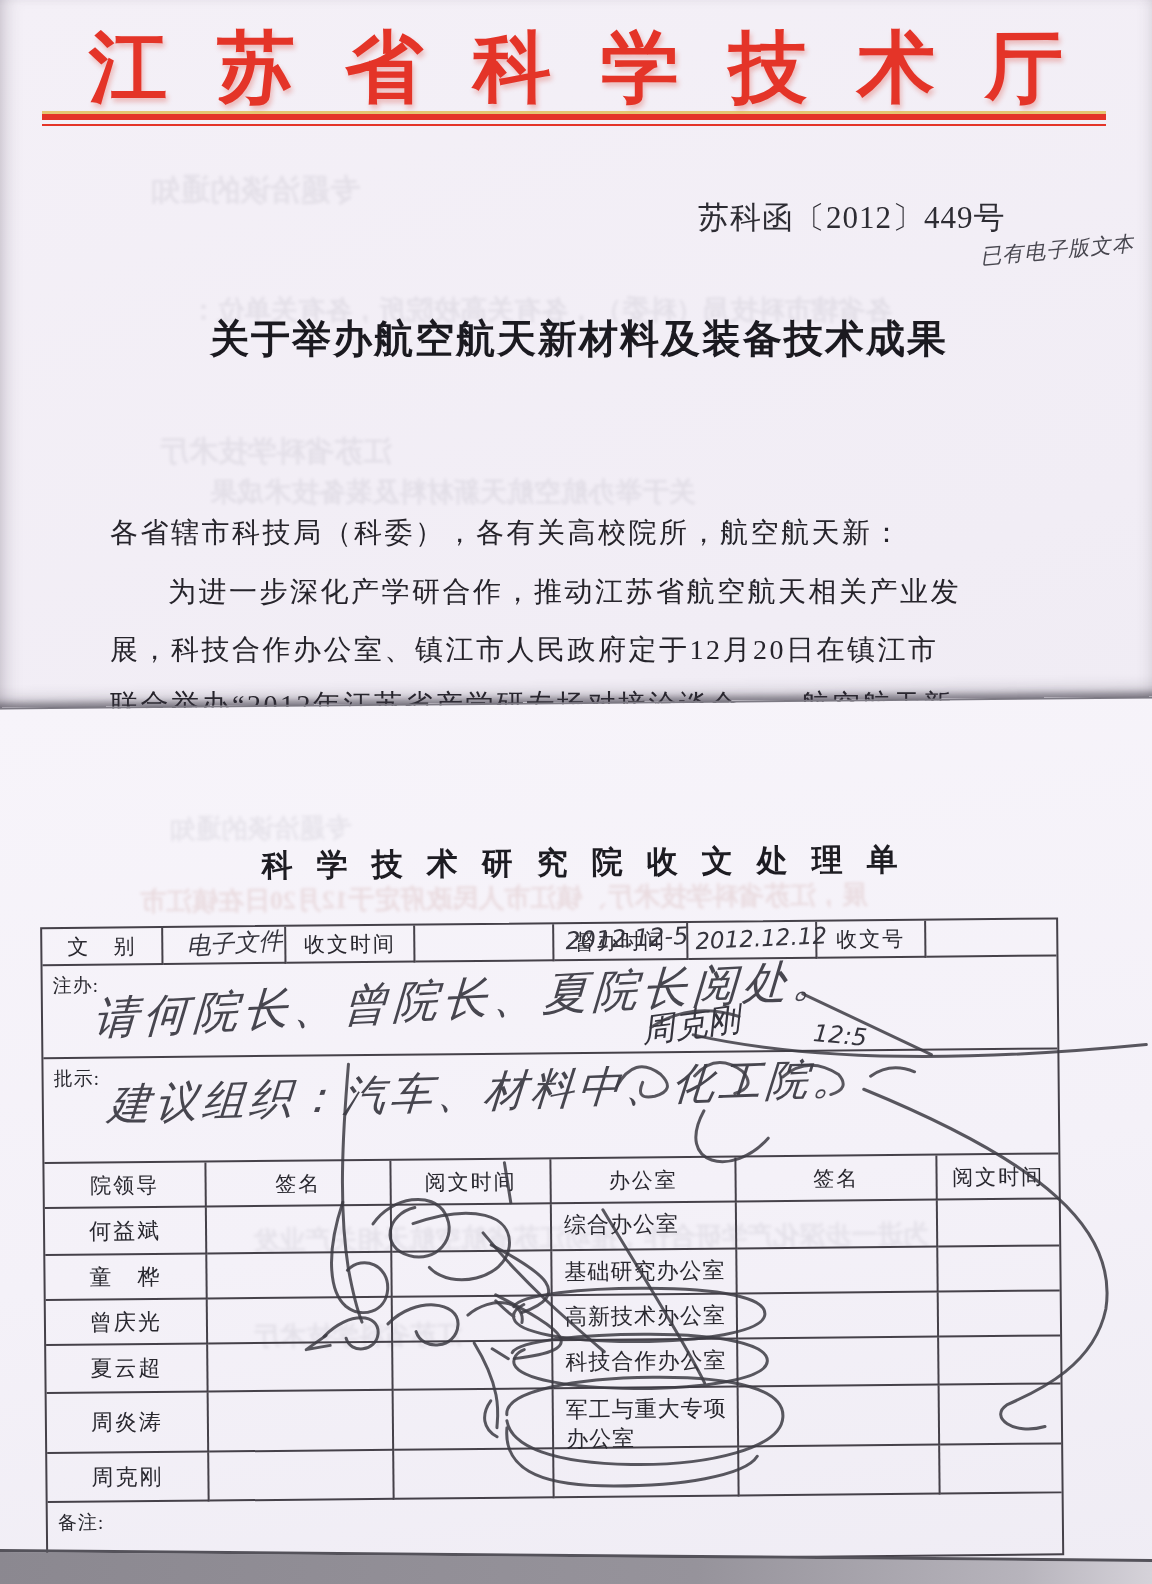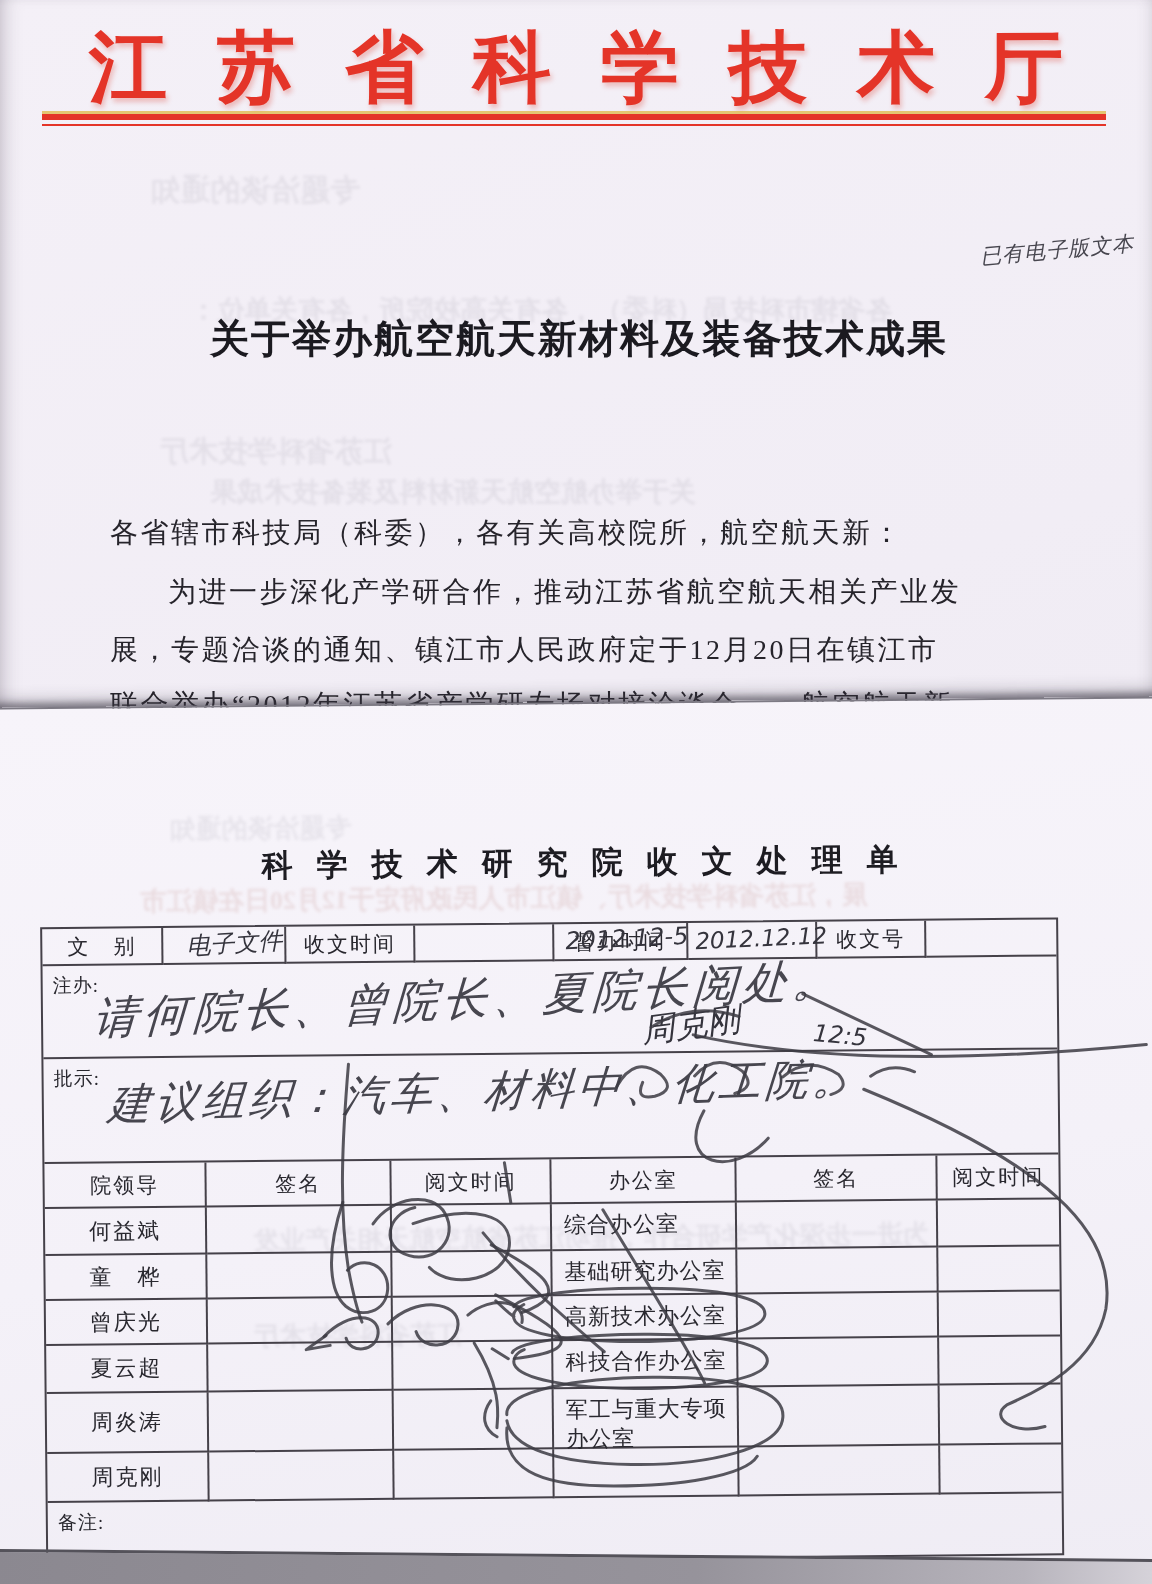--- a/index.html
+++ b/index.html
@@ -66,27 +66,28 @@
     <div class="abs letterhead">江苏省科学技术厅</div>
     <div class="abs rule-y"></div>
     <div class="abs rule-main"></div>
     <div class="abs rule-thin"></div>
 
     <div class="abs bleed" style="top:170px;left:150px;font-size:30px;">专题洽谈的通知</div>
     <div class="abs bleed" style="top:292px;left:190px;font-size:27px;">各省辖市科技局（科委），各有关高校院所，各有关单位：</div>
     <div class="abs bleed" style="top:432px;left:160px;font-size:29px;">江苏省科学技术厅</div>
     <div class="abs bleed" style="top:474px;left:210px;font-size:27px;">关于举办航空航天新材料及装备技术成果</div>
 
+    <div class="abs doc-number">苏科函〔2012〕449号</div>
     <div class="abs hand hand-note">已有电子版文本</div>
 
     <div class="abs doc-title" style="top:312px;">关于举办航空航天新材料及装备技术成果</div>
 
     <div class="abs body-line" style="top:514px;left:110px;">各省辖市科技局（科委），各有关高校院所，航空航天新：</div>
     <div class="abs body-line" style="top:573px;left:168px;">为进一步深化产学研合作，推动江苏省航空航天相关产业发</div>
-    <div class="abs body-line" style="top:631px;left:110px;">展，专题洽谈的通知、镇江市人民政府定于12月20日在镇江市</div>
+    <div class="abs body-line" style="top:631px;left:110px;">展，科技合作办公室、镇江市人民政府定于12月20日在镇江市</div>
     <div class="abs body-line" style="top:686px;left:110px;">联合举办“2012年江苏省产学研专场对接洽谈会——航空航天新</div>
   </div>
 
   <div id="page2">
 
     <div class="abs bleed" style="top:104px;left:180px;font-size:26px;">专题洽谈的通知</div>
     <div class="abs bleed red" style="top:176px;left:150px;font-size:26px;">展，江苏省科学技术厅、镇江市人民政府定于12月20日在镇江市</div>
     <div class="abs bleed" style="top:516px;left:260px;font-size:26px;">为进一步深化产学研合作，推动江苏省航空航天相关产业发</div>
     <div class="abs bleed" style="top:612px;left:260px;font-size:26px;">江苏省科学技术厅</div>
 

